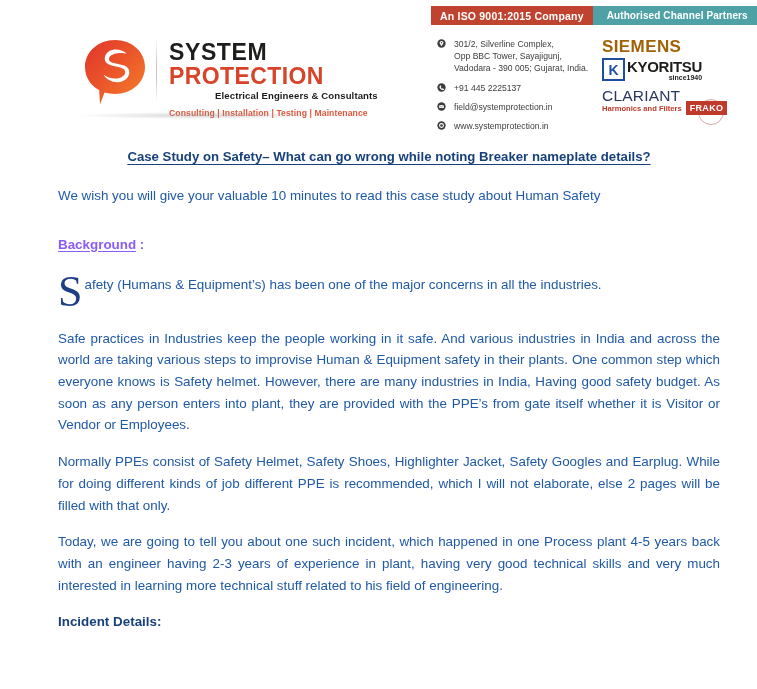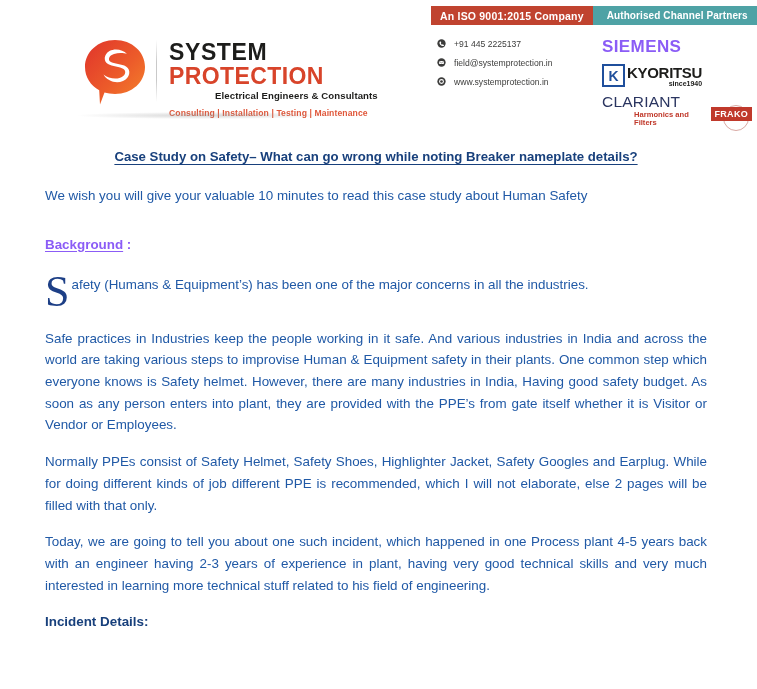--- a/index.html
+++ b/index.html
@@ -148,24 +148,24 @@
   
   .partners {
     position: absolute;
     left: 602px;
     top: 38px;
     width: 150px;
   }
   .p-siemens {
     font-size: 17px;
     font-weight: bold;
-    color: #8b5cf6;
+    color: #a16207;
     letter-spacing: .4px;
     line-height: 1;
-    margin-bottom: 9px;
+    margin-bottom: 3px;
   }
   .p-kyoritsu {
     display: flex;
     align-items: center;
     margin-bottom: 7px;
   }
   .kbox {
     width: 19px;
     height: 19px;
     border: 2px solid #1f4f9c;
@@ -206,21 +206,20 @@
     font-size: 15.5px;
     color: #2a3560;
     letter-spacing: .2px;
     font-family: "Liberation Sans", sans-serif;
   }
   .cl-sub {
     font-size: 7.6px;
     font-weight: bold;
     color: #c0392b;
     margin-top: 1px;
-    margin-left: 32px;
   }
   .frako-wrap {
     position: relative;
     margin-left: 4px;
     margin-top: 9px;
   }
   .frako-circle {
     position: absolute;
     left: 12px;
     top: 2px;
@@ -237,21 +236,21 @@
     font-weight: bold;
     letter-spacing: .3px;
     padding: 2px 4px;
     line-height: 1;
     z-index: 2;
   }
 
   
   .doc-body {
     position: absolute;
-    left: 45px;
+    left: 58px;
     top: 148px;
     width: 662px;
     color: #2059a6;
   }
 
   .doc-title {
     text-align: center;
     font-size: 13.2px;
     font-weight: bold;
     color: #18407c;
@@ -350,20 +349,32 @@
         <div class="word-tag">Consulting | Installation | Testing | Maintenance</div>
       </div>
     </div>
     <div class="logo-shadow"></div>
 
     <div class="contact">
       <div class="contact-row">
         <span class="c-icon">
           <svg width="9" height="9" viewBox="0 0 10 10">
             <circle cx="5" cy="5" r="4.6" fill="#3c3c3b"></circle>
+            <path d="M5 2.2 C6.2 2.2 7.1 3.1 7.1 4.2 C7.1 5.6 5 7.8 5 7.8 C5 7.8 2.9 5.6 2.9 4.2 C2.9 3.1 3.8 2.2 5 2.2 Z" fill="#ffffff"></path>
+            <circle cx="5" cy="4.2" r=".8" fill="#3c3c3b"></circle>
+          </svg>
+        </span>
+        <span class="contact-text">301/2, Silverline Complex,
+Opp BBC Tower, Sayajigunj,
+Vadodara - 390 005; Gujarat, India.</span>
+      </div>
+      <div class="contact-row">
+        <span class="c-icon">
+          <svg width="9" height="9" viewBox="0 0 10 10">
+            <circle cx="5" cy="5" r="4.6" fill="#3c3c3b"></circle>
             <path d="M3.2 3.1 C3.6 2.7 4.2 2.9 4.4 3.4 L4.7 4.1 C4.8 4.4 4.7 4.6 4.5 4.8 L4.2 5 C4.5 5.7 5 6.2 5.7 6.5 L5.9 6.2 C6.1 6 6.3 5.9 6.6 6 L7.3 6.3 C7.8 6.5 8 7.1 7.6 7.5 C7 8.1 6 8 5 7.4 C4 6.8 3 5.7 2.8 4.6 C2.7 4 2.8 3.5 3.2 3.1 Z" fill="#ffffff"></path>
           </svg>
         </span>
         <span class="contact-text">+91 445 2225137</span>
       </div>
       <div class="contact-row">
         <span class="c-icon">
           <svg width="9" height="9" viewBox="0 0 10 10">
             <circle cx="5" cy="5" r="4.6" fill="#3c3c3b"></circle>
             <rect x="2.4" y="3.4" width="5.2" height="3.4" rx=".4" fill="#ffffff"></rect>

